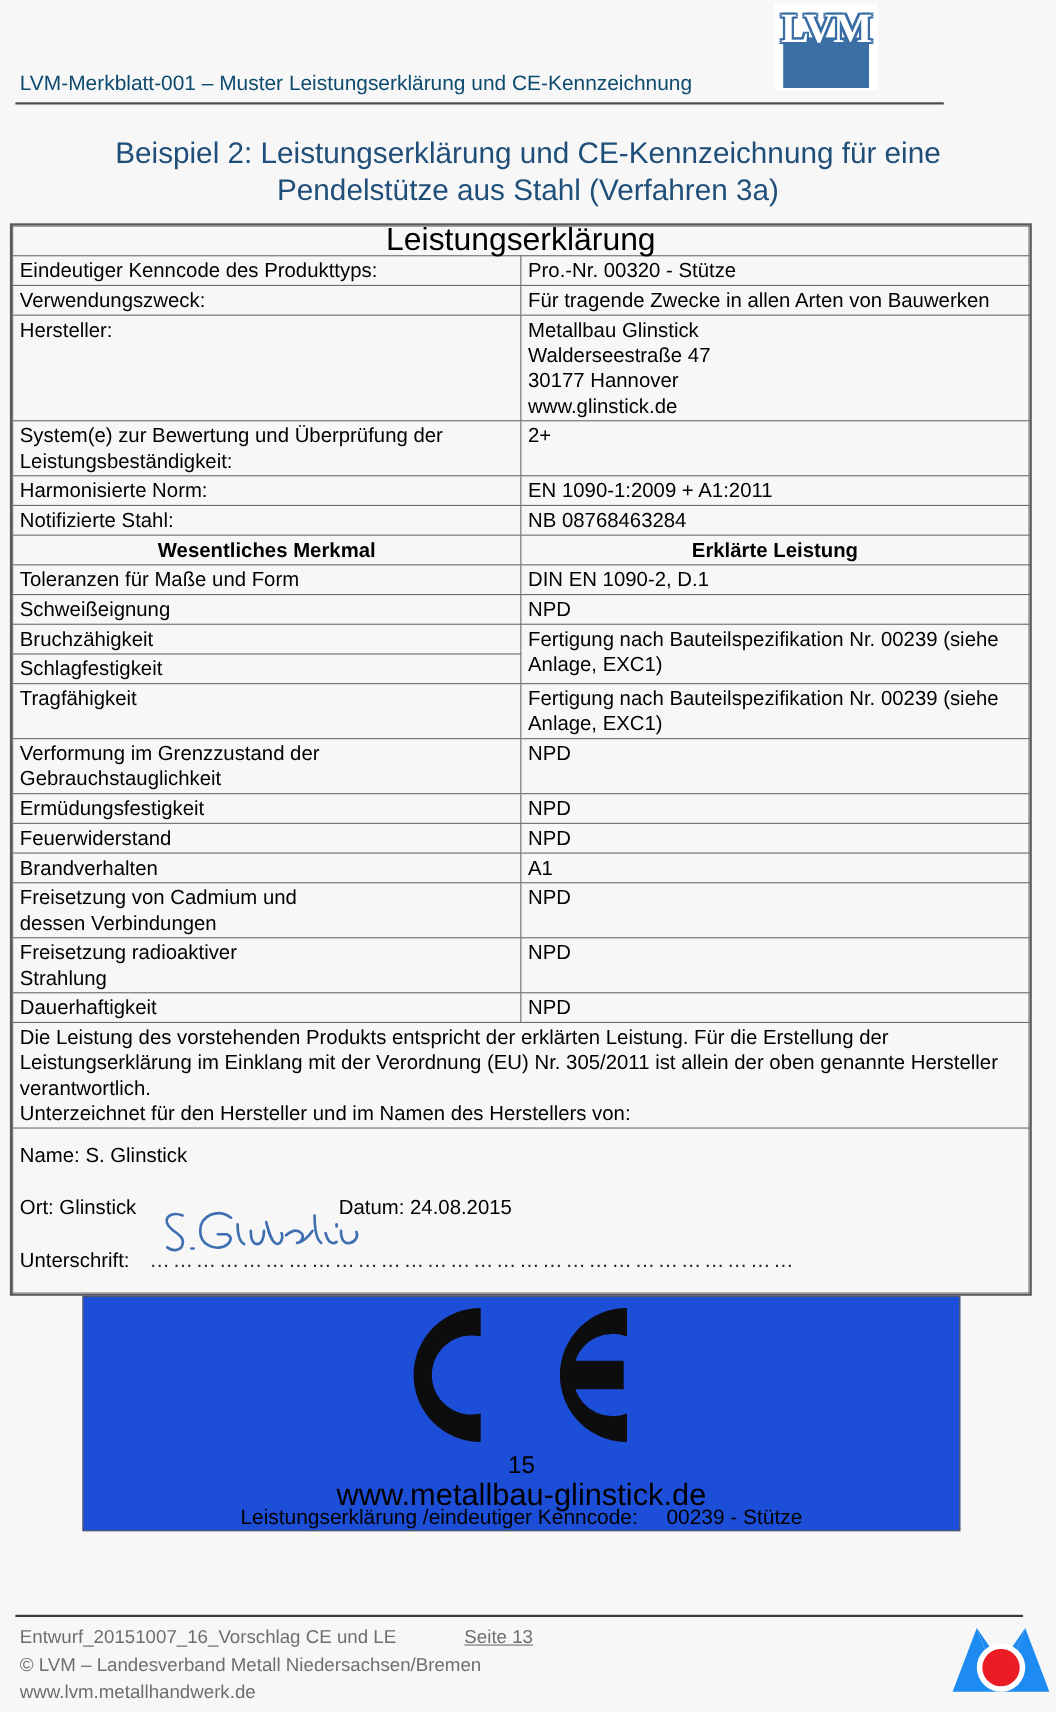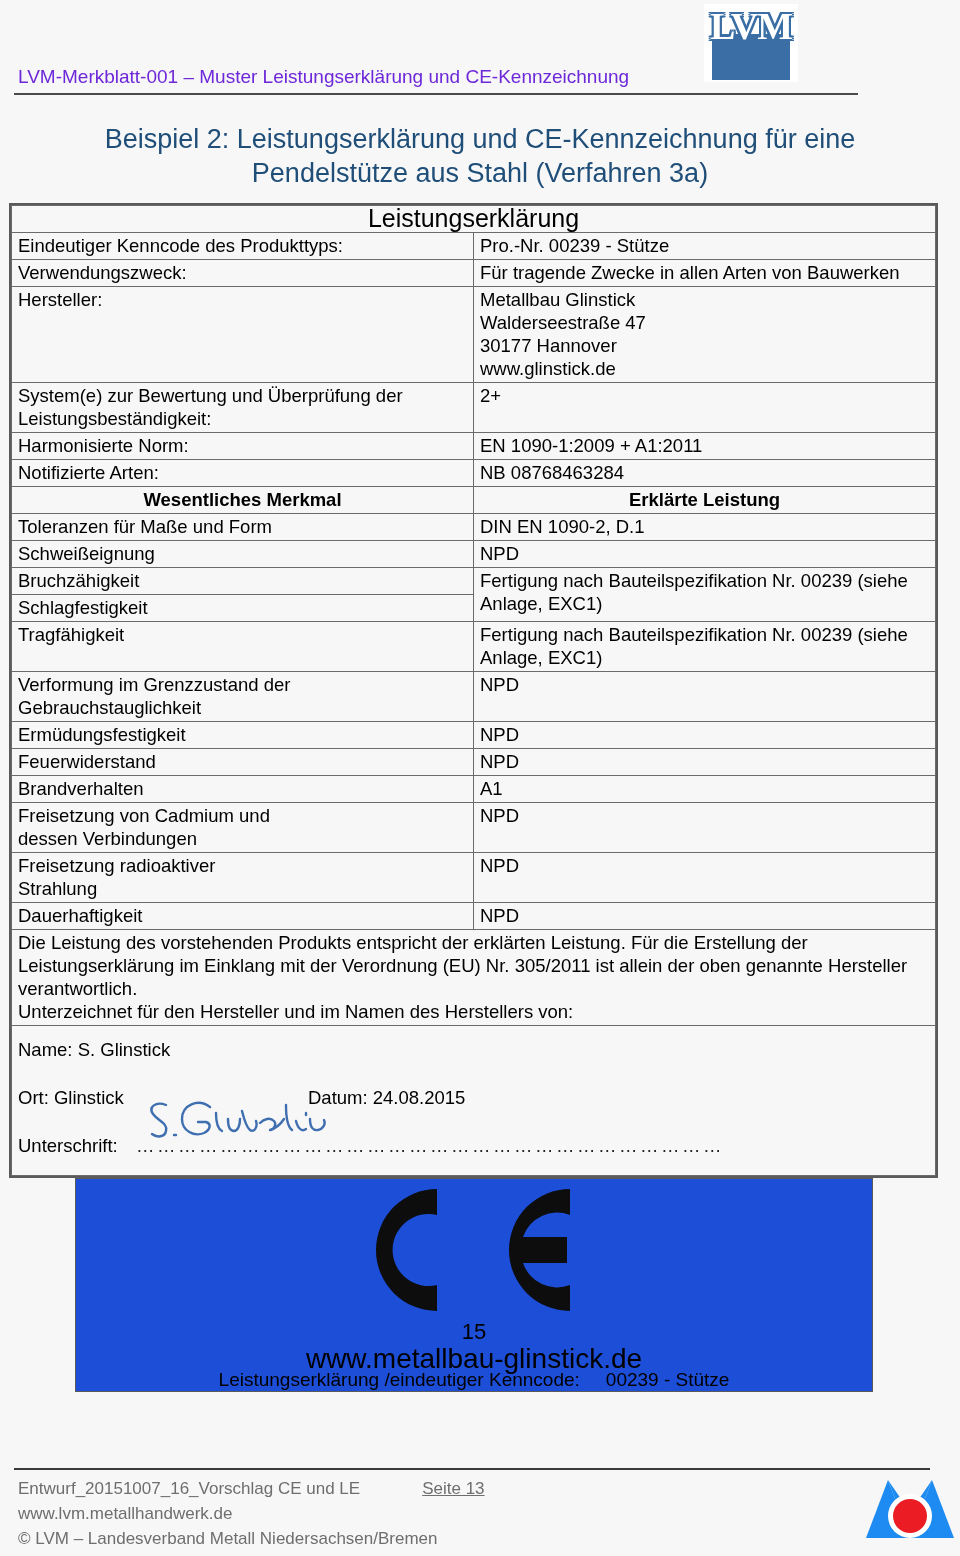--- a/index.html
+++ b/index.html
@@ -55,21 +55,21 @@
        0 1px 0 #3a6ea5, 0 -1px 0 #3a6ea5,
        2px 0 0 #3a6ea5, -2px 0 0 #3a6ea5,
        0 2px 0 #3a6ea5, 0 -2px 0 #3a6ea5,
        2px 2px 0 #3a6ea5, -2px -2px 0 #3a6ea5,
        2px -2px 0 #3a6ea5, -2px 2px 0 #3a6ea5;
   }
   .header-title {
     position: absolute;
     left: 18px; top: 66px;
     font-size: 19px;
-    color: #6d28d9;
+    color: #0c4a6e;
     white-space: nowrap;
   }
   .header-rule {
     position: absolute;
     left: 14px; top: 93px;
     width: 844px;
     height: 2px;
     background: #4a4a4a;
   }
 
@@ -107,21 +107,21 @@
     line-height: 23px;
     background: #f7f7f7;
   }
   td.col-key { width: 446px; }
   td.sec-head {
     text-align: center;
     font-weight: bold;
   }
   td.banner {
     text-align: center;
-    font-size: 25px;
+    font-size: 29px;
     line-height: 31px;
     padding: 2px 0 4px 0;
   }
   td.free {
     padding-top: 4px;
     padding-bottom: 6px;
     line-height: 25px;
   }
 
   
@@ -247,40 +247,40 @@
   </div>
 
   <div class="table-wrap">
     <table class="dop">
       <tbody id="dop-body">
           <tr>
             <td class="banner" colspan="2">Leistungserklärung</td>
           </tr>
           <tr>
             <td class="col-key">Eindeutiger Kenncode des Produkttyps:</td>
-            <td>Pro.-Nr. 00239 - Stütze</td>
+            <td>Pro.-Nr. 00320 - Stütze</td>
           </tr>
           <tr>
             <td class="col-key">Verwendungszweck:</td>
             <td>Für tragende Zwecke in allen Arten von Bauwerken</td>
           </tr>
           <tr>
             <td class="col-key">Hersteller:</td>
             <td>Metallbau Glinstick<br>Walderseestraße 47<br>30177 Hannover<br>www.glinstick.de</td>
           </tr>
           <tr>
             <td class="col-key">System(e) zur Bewertung und Überprüfung der<br>Leistungsbeständigkeit:</td>
             <td>2+</td>
           </tr>
           <tr>
             <td class="col-key">Harmonisierte Norm:</td>
             <td>EN 1090-1:2009 + A1:2011</td>
           </tr>
           <tr>
-            <td class="col-key">Notifizierte Arten:</td>
+            <td class="col-key">Notifizierte Stahl:</td>
             <td>NB 08768463284</td>
           </tr>
           <tr>
             <td class="col-key sec-head">Wesentliches Merkmal</td>
             <td class="sec-head">Erklärte Leistung</td>
           </tr>
           <tr>
             <td class="col-key">Toleranzen für Maße und Form</td>
             <td>DIN EN 1090-2, D.1</td>
           </tr>
@@ -378,22 +378,22 @@
       </div>
     </div>
   </div>
 
   <div class="footer">
     <div class="footer-rule"></div>
     <div class="footer-text">
       <div>
         <span>Entwurf_20151007_16_Vorschlag CE und LE</span><span class="seite">Seite 13</span>
       </div>
+      <div>© LVM – Landesverband Metall Niedersachsen/Bremen</div>
       <div>www.lvm.metallhandwerk.de</div>
-      <div>© LVM – Landesverband Metall Niedersachsen/Bremen</div>
     </div>
     <div class="footer-logo">
       <svg width="92" height="68" viewBox="0 0 92 68" aria-hidden="true">
         <polygon points="2,66 24,8 46,66" fill="#1d8bf1"></polygon>
         <polygon points="46,66 68,8 90,66" fill="#1d8bf1"></polygon>
         <polygon points="24,8 46,66 68,8 46,40" fill="#1d8bf1"></polygon>
         <circle cx="46" cy="44" r="22" fill="#ffffff"></circle>
         <circle cx="46" cy="44" r="17" fill="#ec1c24"></circle>
       </svg>
     </div>

